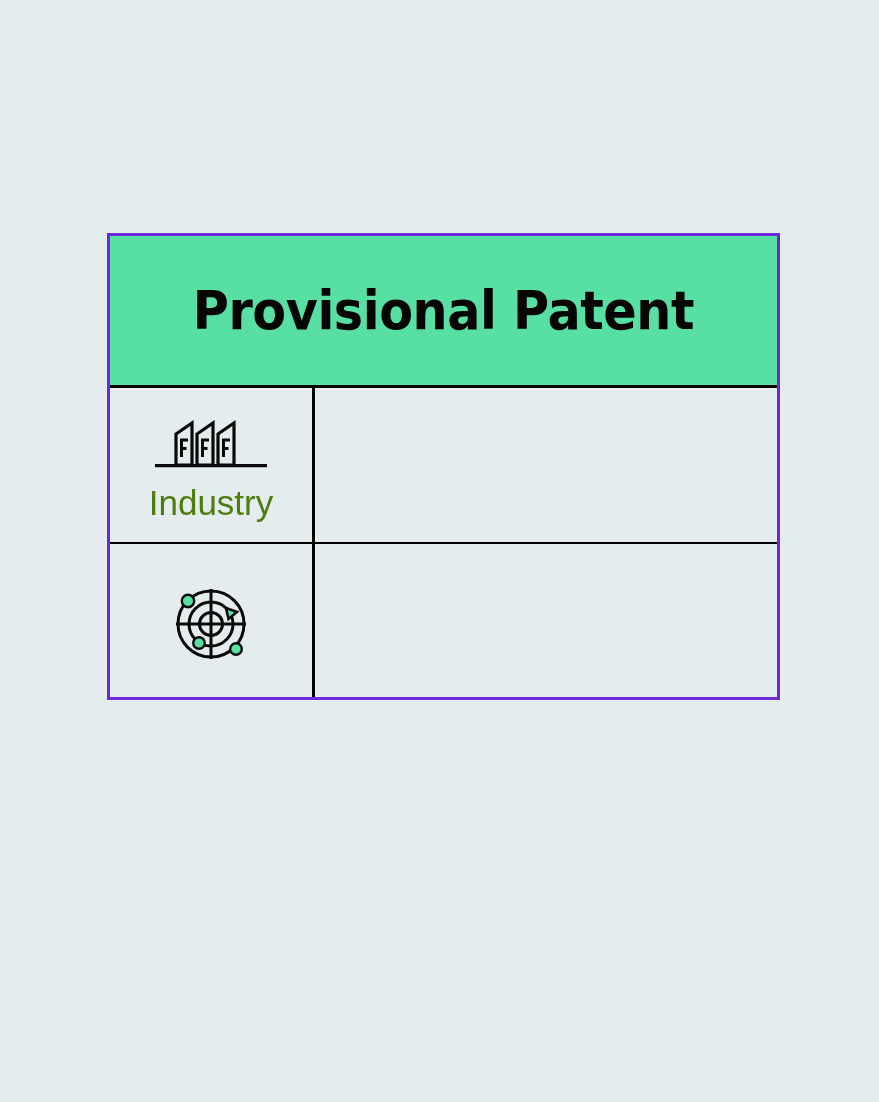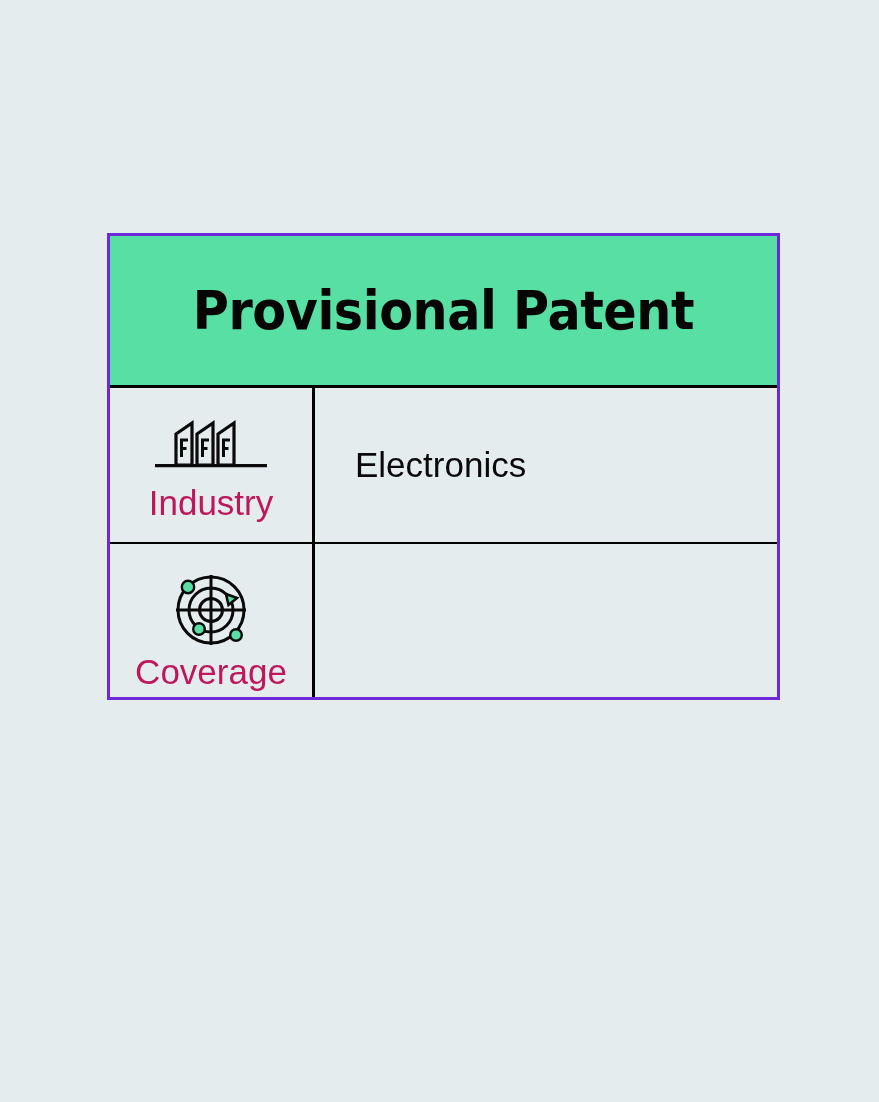--- a/index.html
+++ b/index.html
@@ -83,21 +83,21 @@
     padding-left: 40px;
   }
 
   .row-icon {
     display: block;
     line-height: 0;
   }
   .row-label-text {
     font-family: "Liberation Sans", sans-serif;
     font-size: 35px;
-    color: #be185d;
+    color: #4d7c0f;
     line-height: 1;
     white-space: nowrap;
   }
   .row-value-text {
     font-family: "Liberation Sans", sans-serif;
     font-size: 35px;
     color: #0a0a0a;
     line-height: 1;
     white-space: nowrap;
   }
@@ -133,39 +133,35 @@
             <path d="M29.5 30.5 L34.5 30.5"></path>
             <path d="M50.5 39 L50.5 22 L57 22"></path>
             <path d="M50.5 30.5 L55.5 30.5"></path>
             <path d="M71.5 39 L71.5 22 L78 22"></path>
             <path d="M71.5 30.5 L76.5 30.5"></path>
           </g>
         </svg>
       </span>
       <span class="row-label-text">Industry</span>
     </div>
-    <div class="row-value-cell">
-      <span class="row-value-text">Electronics</span>
-    </div>
   </div>
 
   <div class="card-row" id="row-coverage">
     <div class="row-label-cell">
       <span class="row-icon">
         <svg width="76" height="76" viewBox="0 0 76 76" xmlns="http://www.w3.org/2000/svg">
           <g fill="none" stroke="#0a0a0a" stroke-width="3" stroke-linecap="butt">
             <circle cx="38" cy="38" r="33"></circle>
             <circle cx="38" cy="38" r="22"></circle>
             <circle cx="38" cy="38" r="11.5"></circle>
             <path d="M38 3 L38 73"></path>
             <path d="M3 38 L73 38"></path>
           </g>
           <path d="M53 22 L64 26 L55.5 33 Z" fill="#57dfa4" stroke="#0a0a0a" stroke-width="2.6" stroke-linejoin="miter"></path>
           <circle cx="15" cy="15" r="6.2" fill="#57dfa4" stroke="#0a0a0a" stroke-width="2.4"></circle>
           <circle cx="26" cy="57" r="5.8" fill="#57dfa4" stroke="#0a0a0a" stroke-width="2.4"></circle>
           <circle cx="63" cy="63" r="5.8" fill="#57dfa4" stroke="#0a0a0a" stroke-width="2.4"></circle>
         </svg>
       </span>
-      <span class="row-label-text">Coverage</span>
     </div>
   </div>
 
 </div>
 
 </body></html>

